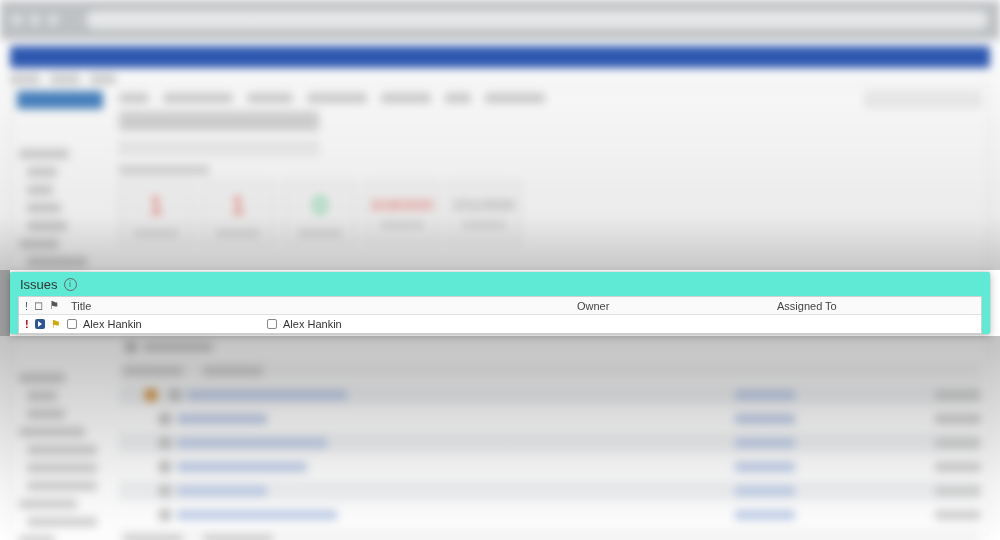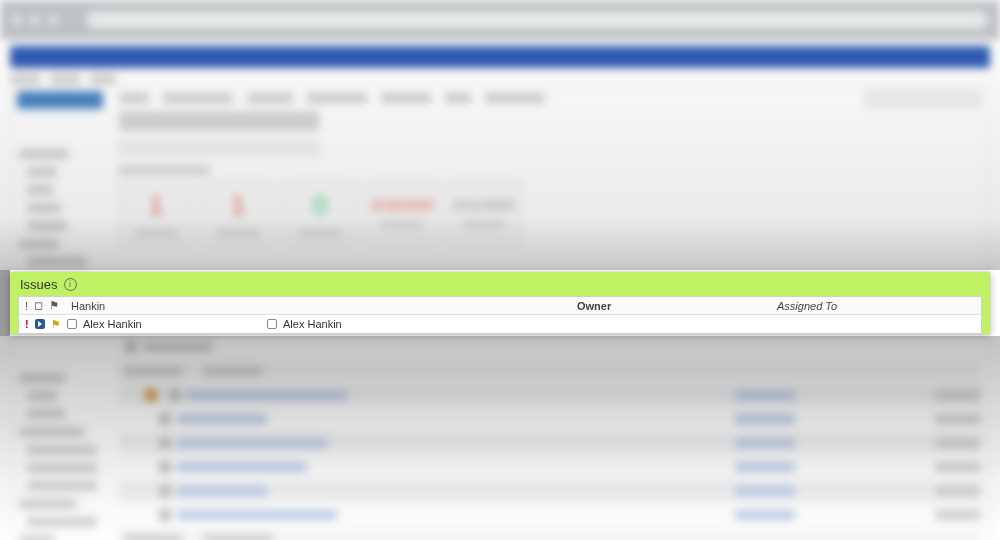--- a/index.html
+++ b/index.html
@@ -35,30 +35,30 @@
   .bg-lower .tx.g{background:#ccc;}
 
   
   .shade { position:absolute; left:0; right:0; background:rgba(0,0,0,0.18); }
   .shade-top { top:0; height:270px; background:linear-gradient(to bottom, rgba(0,0,0,0.0), rgba(0,0,0,0.08) 80%, rgba(0,0,0,0.22)); }
   .shade-bottom { top:336px; bottom:0; background:linear-gradient(to bottom, rgba(0,0,0,0.24), rgba(0,0,0,0.05) 70%, rgba(0,0,0,0)); }
   .shade-left { top:270px; height:66px; left:0; width:10px; background:rgba(0,0,0,0.22);}
   .shade-right{ top:270px; height:66px; right:0; width:10px; background:rgba(0,0,0,0.22);}
 
   
-  .focus { position:absolute; top:272px; left:10px; right:10px; height:62px; background:#bef264; box-shadow:0 2px 8px rgba(0,0,0,0.25), 0 0 0 1px rgba(0,0,0,0.05); border-radius:2px; }
+  .focus { position:absolute; top:272px; left:10px; right:10px; height:62px; background:#5eead4; box-shadow:0 2px 8px rgba(0,0,0,0.25), 0 0 0 1px rgba(0,0,0,0.05); border-radius:2px; }
   .focus-header { display:flex; align-items:center; height:24px; padding:0 10px; font-size:13px; color:#333;}
   .focus-header .info { margin-left:6px; width:13px; height:13px; border:1.3px solid #666; border-radius:50%; display:inline-flex; align-items:center; justify-content:center; font-size:9px; color:#666;}
   .focus-grid { border:1px solid #cfcfcf; margin:0 8px;}
   .gridhead { display:flex; height:18px; background:#fafafa; border-bottom:1px solid #e0e0e0; font-size:11px; color:#444; align-items:center;}
   .gridhead .col-icons{width:48px; display:flex; gap:6px; padding-left:6px; align-items:center;}
   .ih { font-size:11px; color:#555; }
   .gridhead .col-title{flex:0 0 510px; padding-left:4px;}
-  .gridhead .col-owner{flex:0 0 200px;font-weight:bold;}
-  .gridhead .col-assigned{flex:1;font-style:italic;}
+  .gridhead .col-owner{flex:0 0 200px;}
+  .gridhead .col-assigned{flex:1;}
   .gridrow { display:flex; height:18px; font-size:11px; color:#333; align-items:center; background:#fff;}
   .gridrow .col-icons{width:48px; display:flex; gap:6px; padding-left:6px; align-items:center;}
   .excl{color:#c00020; font-weight:bold;}
   .play{width:10px;height:10px;background:#2b5797;border-radius:2px;display:inline-block;position:relative;}
   .play::after{content:"";position:absolute;left:3px;top:2px;border-left:4px solid #fff;border-top:3px solid transparent;border-bottom:3px solid transparent;}
   .flag{color:#d9a400;font-size:11px;}
   .gridrow .col-title{flex:0 0 510px; padding-left:4px;}
   .gridrow .col-title a{color:#0066cc; text-decoration:none;}
   .gridrow .col-owner,.gridrow .col-assigned{display:flex;align-items:center;gap:6px;}
   .gridrow .col-owner{flex:0 0 200px;}
@@ -222,21 +222,21 @@
     <span>Issues</span>
     <span class="info">i</span>
   </div>
   <div class="focus-grid">
     <div class="gridhead">
       <div class="col-icons">
         <span class="ih">!</span>
         <span class="ih">◻</span>
         <span class="ih">⚑</span>
       </div>
-      <div class="col-title">Hankin</div>
+      <div class="col-title">Title</div>
       <div class="col-owner">Owner</div>
       <div class="col-assigned">Assigned To</div>
     </div>
     <div class="gridrow">
       <div class="col-icons">
         <span class="excl">!</span>
         <span class="play"></span>
         <span class="flag">⚑</span>
       </div>
       <div class="col-owner">

